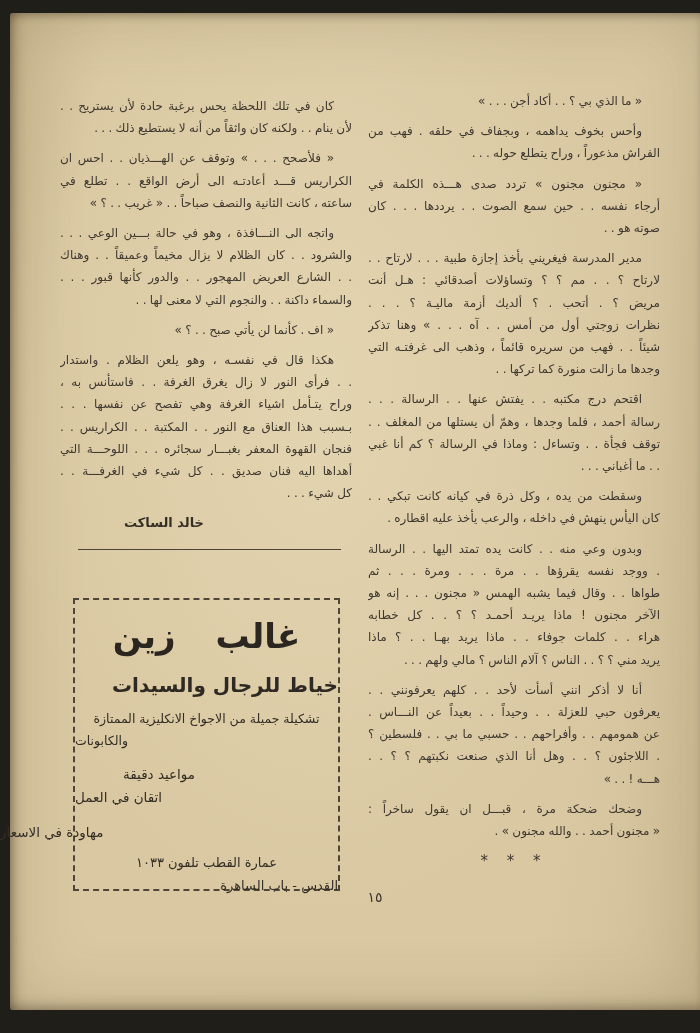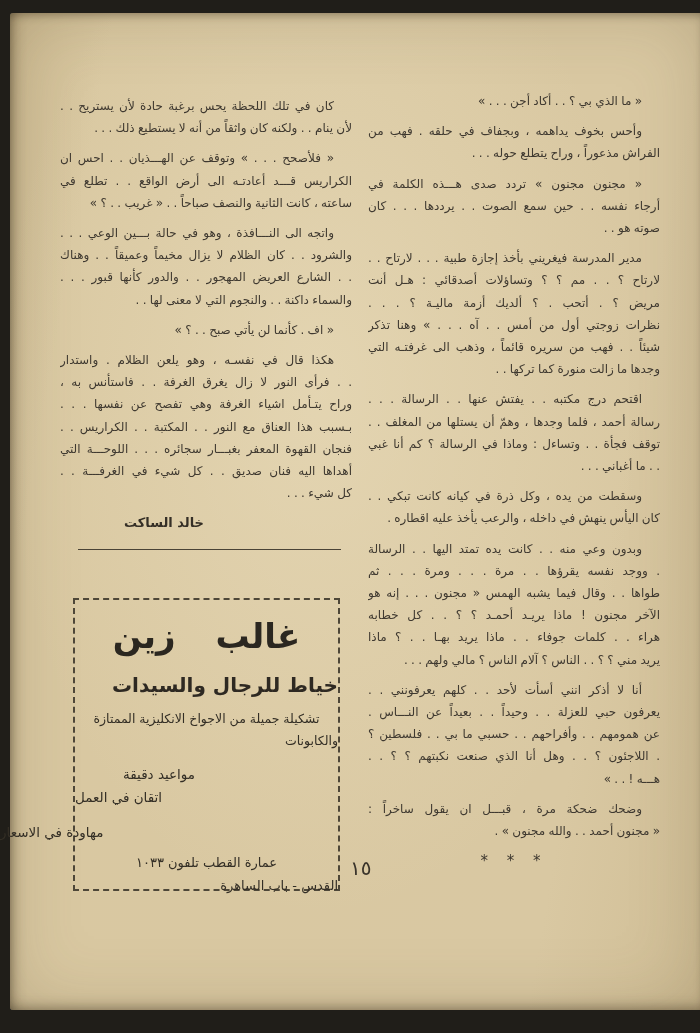--- a/index.html
+++ b/index.html
@@ -59,30 +59,30 @@
   }
   .ad-title{
     text-align:center;font-size:34px;line-height:48px;font-weight:bold;
     word-spacing:28px;color:#2b2720;
   }
   .ad-subtitle{
     margin-top:10px;
     font-size:20px;line-height:30px;font-weight:bold;color:#2e2922;
   }
   .ad-desc1{margin-top:10px;text-align:center;font-size:12.5px;line-height:18px;}
-  .ad-desc2{margin-top:4px;text-align:right;font-size:12.5px;line-height:18px;}
+  .ad-desc2{margin-top:4px;text-align:left;font-size:12.5px;line-height:18px;}
   .ad-feature{position:relative;text-align:left;font-size:13.5px;line-height:20px;}
   .ad-f1{margin-top:14px;left:48px;}
   .ad-f2{margin-top:3px;left:0;}
   .ad-f3{margin-top:15px;left:-75px;}
   .ad-addr1{margin-top:12px;text-align:center;font-size:13px;line-height:18px;}
   .ad-addr2{margin-top:5px;text-align:right;font-size:13px;line-height:18px;}
   .page-number{
-    position:absolute;left:340px;top:843px;width:50px;
-    text-align:left;font-size:20px;color:#3a342b;
+    position:absolute;left:340px;top:876px;width:50px;
+    text-align:center;font-size:14px;color:#3a342b;
   }
 </style>
 </head>
 <body>
 
 <div class="paper">
 
   <div class="col col-right">
     <div>
         <div class="para">

